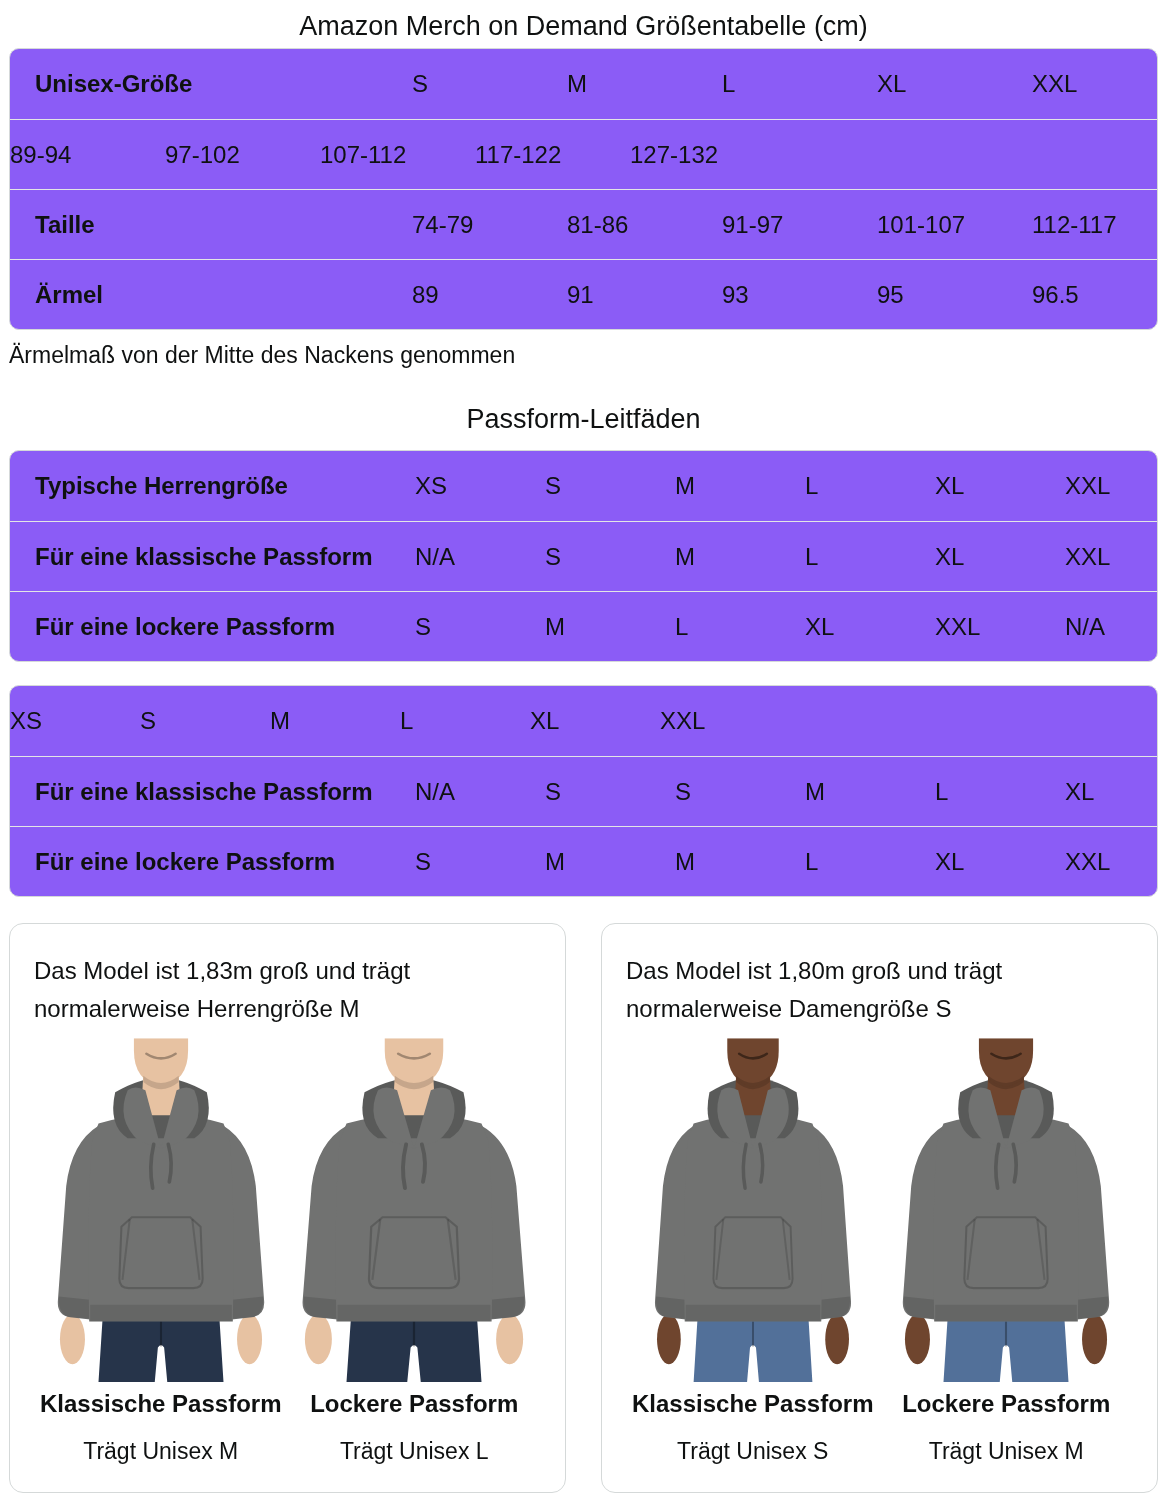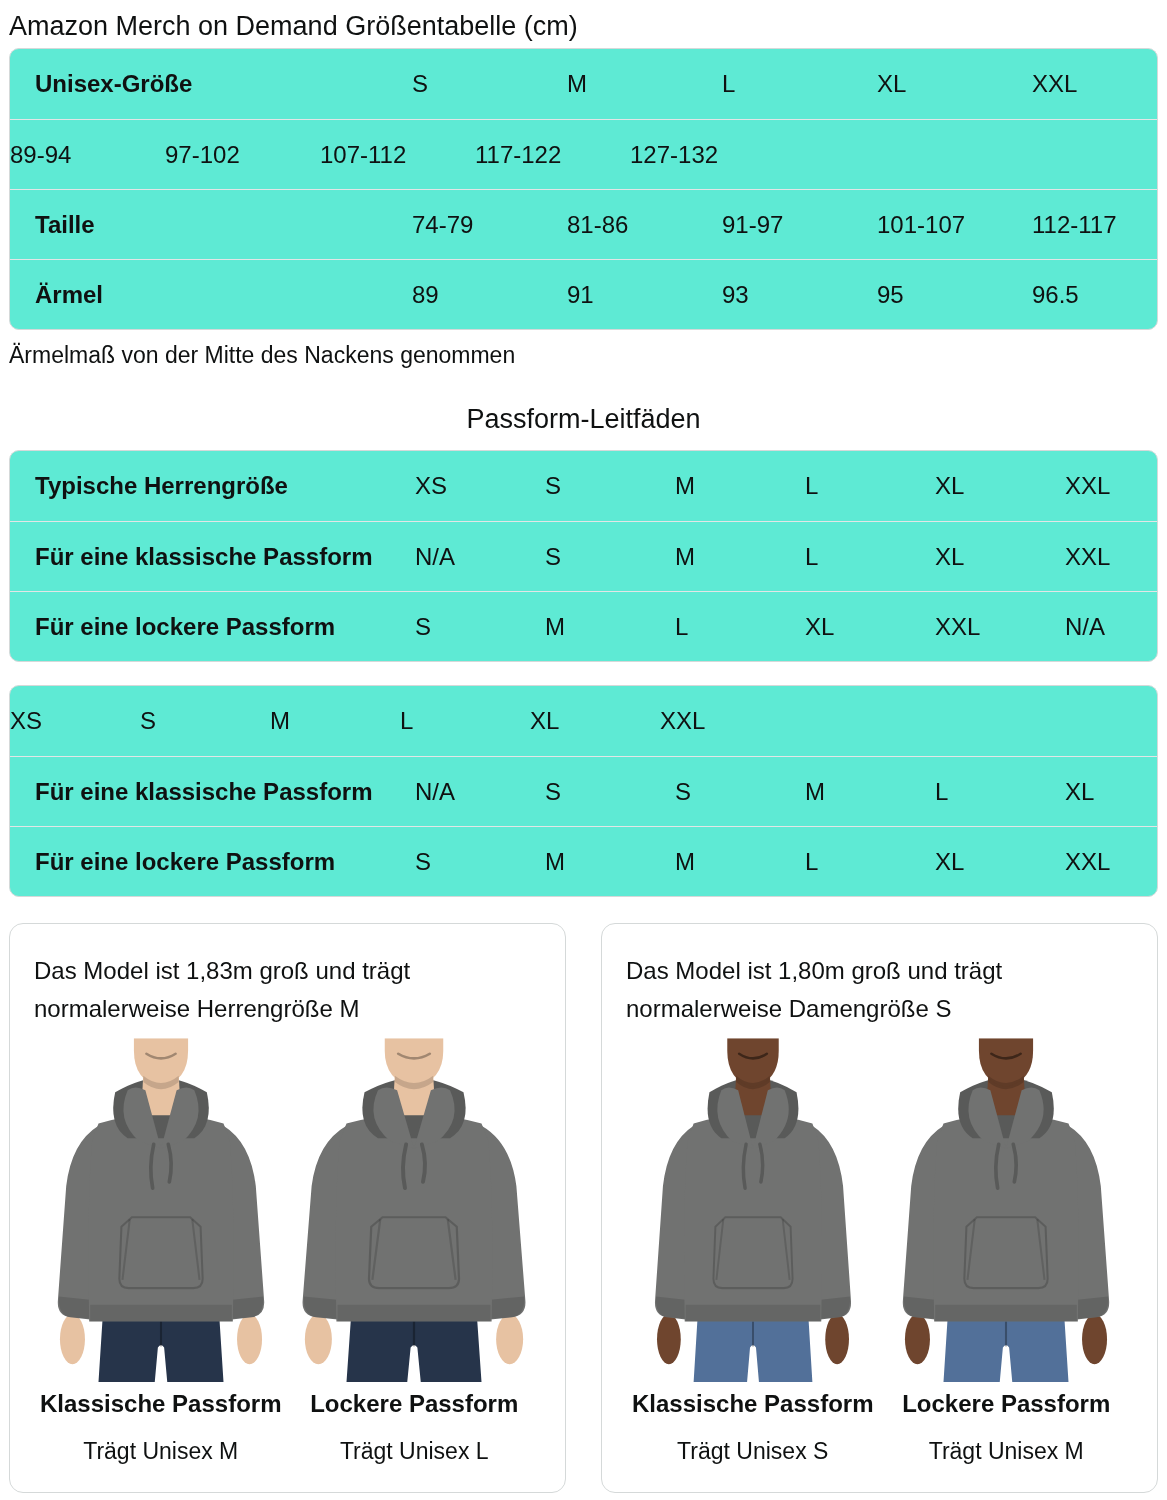--- a/index.html
+++ b/index.html
@@ -5,27 +5,27 @@
   * { box-sizing: border-box; }
   html, body { margin: 0; padding: 0; }
   body {
     width: 1167px; height: 1500px; overflow: hidden;
     background: #ffffff;
     color: var(--text, #0f1111);
     font-family: "Liberation Sans", "DejaVu Sans", sans-serif;
   }
   .page { padding: 10px 9px 0; }
 
-  .title { font-size: 27px; font-weight: 400; line-height: 32px; margin: 0 0 6px; }
+  .title { font-size: 27px; font-weight: 400; line-height: 32px; margin: 0 0 6px; text-align: center; }
 
   .table {
     border: 1px solid var(--border, #d5d9d9);
     border-radius: 10px;
     overflow: hidden;
-    background: #5eead4;
+    background: #8b5cf6;
   }
   .trow { display: flex; align-items: center; height: 70px; }
   .trow + .trow { border-top: 1px solid var(--separator, #e3e6e6); }
   .tlabel { padding-left: 25px; font-weight: 700; font-size: 24px; }
   .tcell { font-size: 24px; }
   .tcell:last-child { flex: 1 1 auto; }
   .t5 .tlabel { flex: 0 0 402px; }
   .t5 .tcell  { flex: 0 0 155px; }
   .t6 .tlabel { flex: 0 0 405px; }
   .t6 .tcell  { flex: 0 0 130px; }

